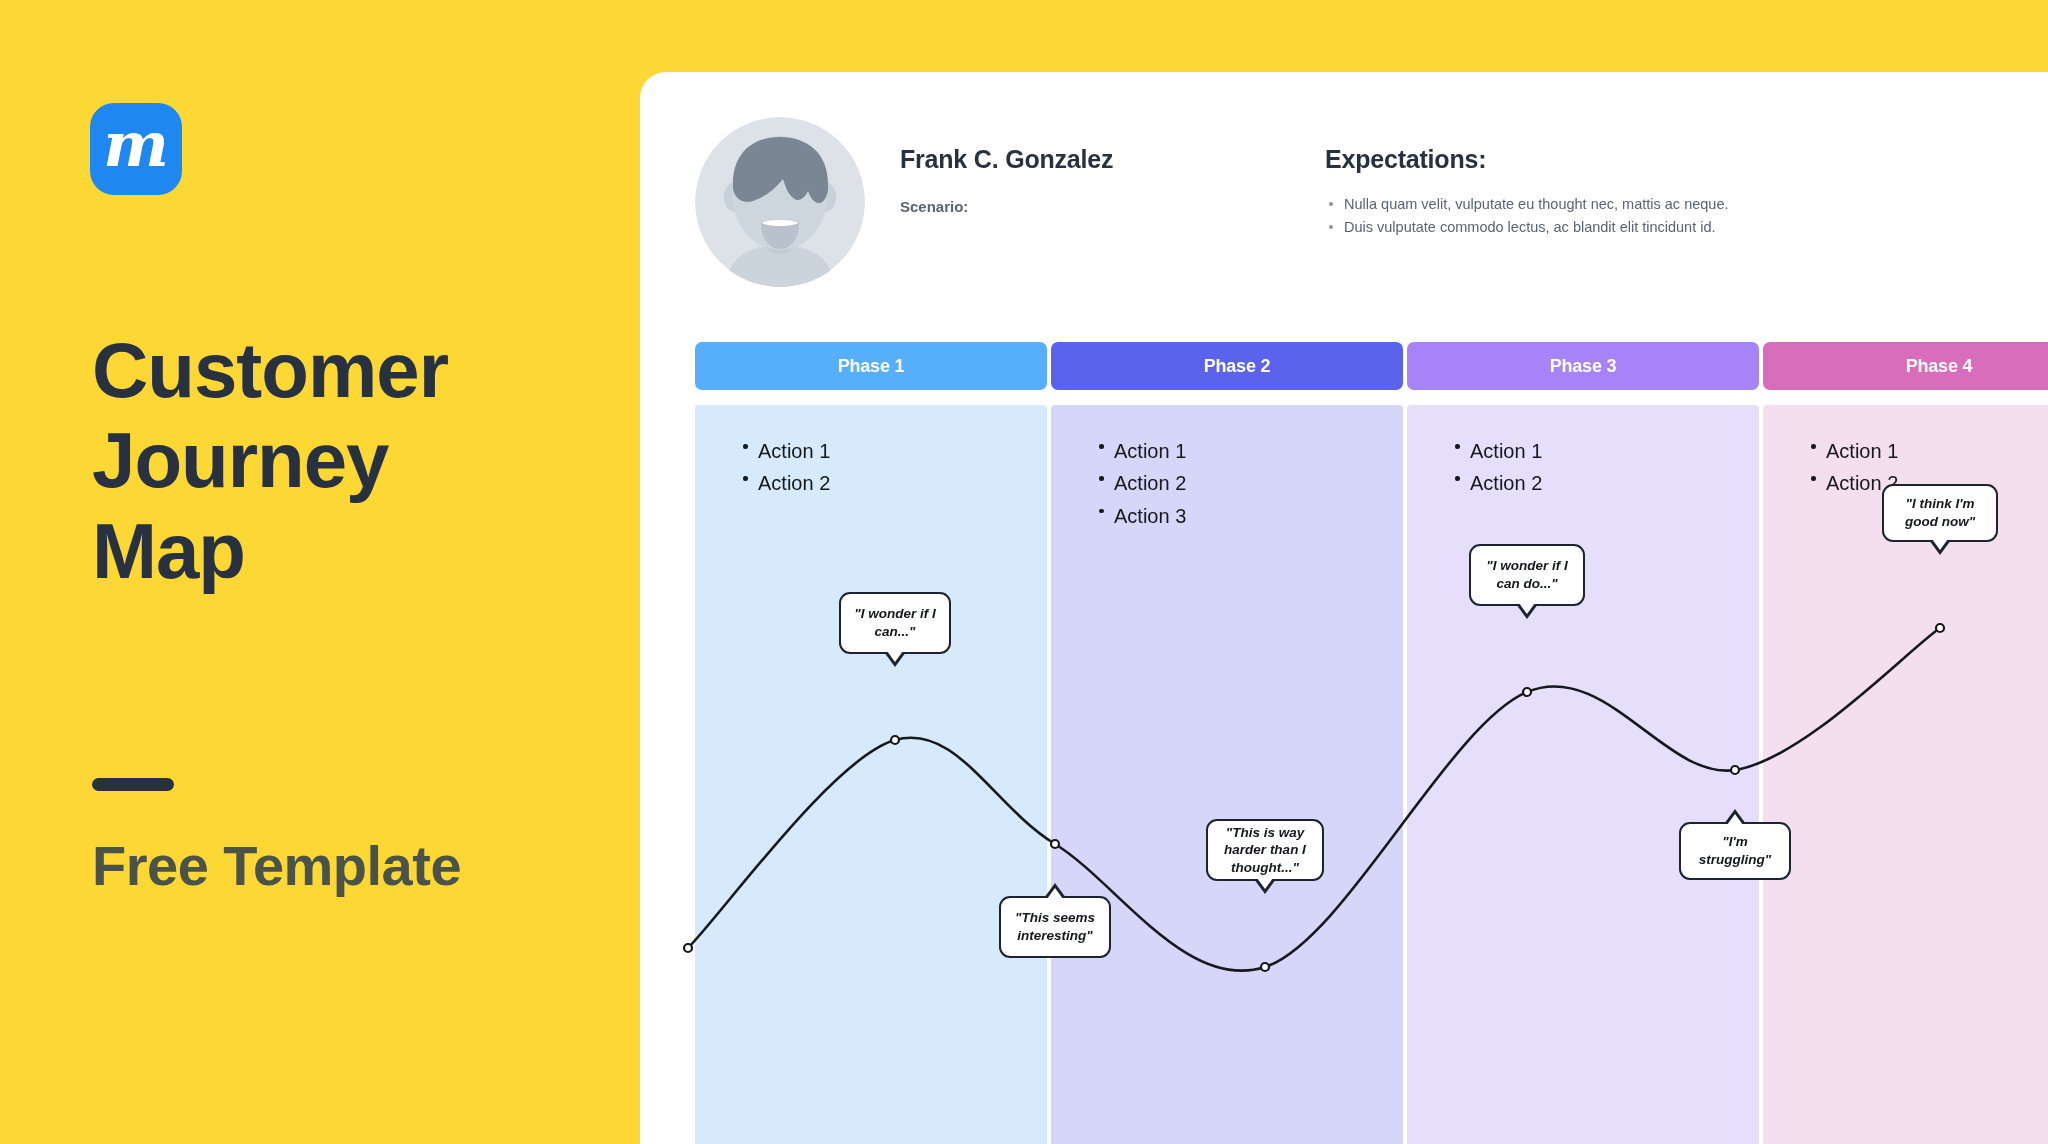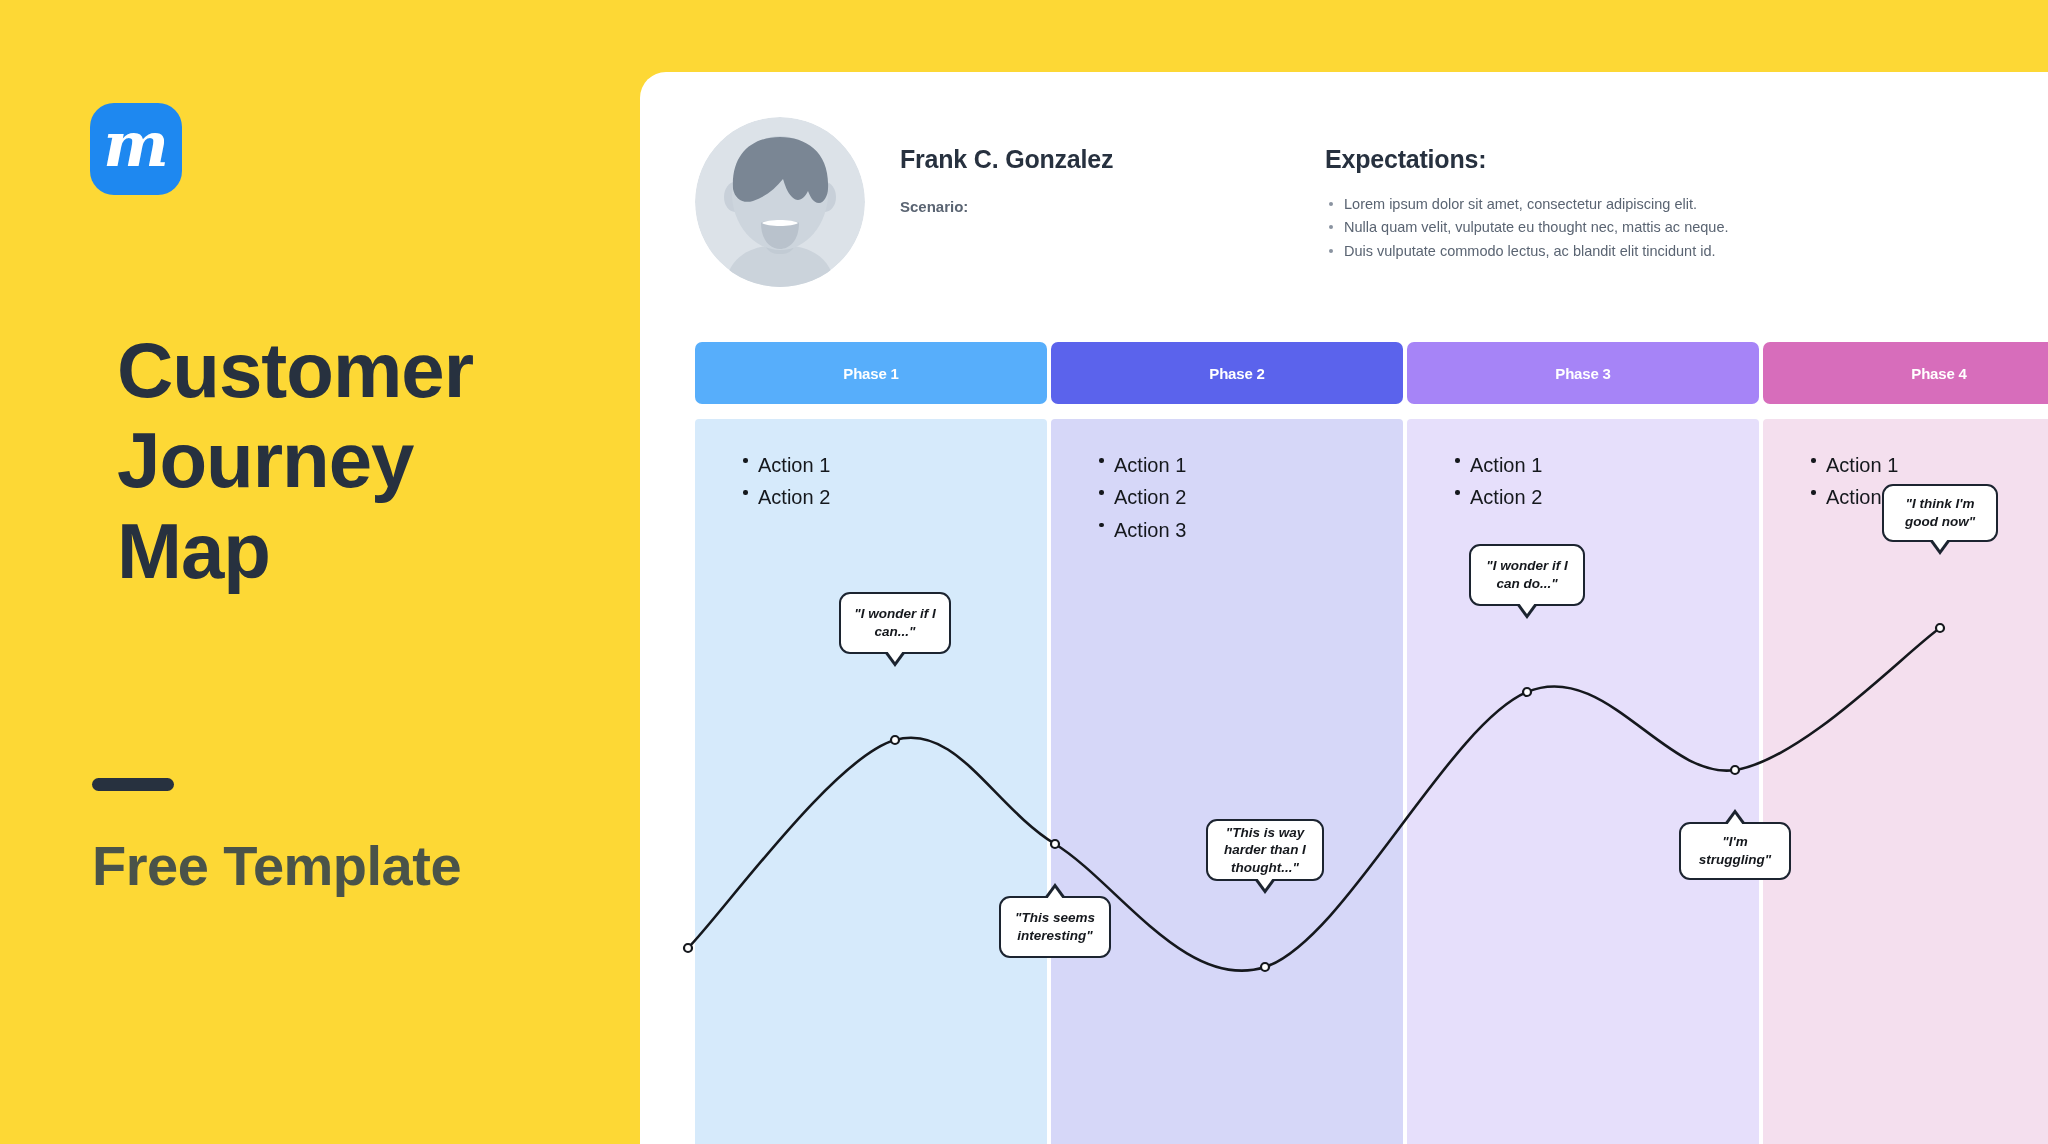--- a/index.html
+++ b/index.html
@@ -25,21 +25,21 @@
     color:#ffffff; font-size:62px; line-height:1;
     font-family:"DejaVu Serif", serif;
     font-style:italic; font-weight:700;
     transform:translateY(-4px);
   }
   #cover-title{
     position:absolute; left:92px; top:325px; width:500px;
     font-size:78px; line-height:1.16; font-weight:700;
     letter-spacing:-1px; color:#27313F;
   }
-  #cover-title div{ white-space:nowrap;margin-left:25px; }
+  #cover-title div{ white-space:nowrap; }
   #divider{
     position:absolute; left:92px; top:778px;
     width:82px; height:13px; border-radius:7px; background:#27313F;
   }
   #cover-sub{
     position:absolute; left:92px; top:833px;
     font-size:56px; font-weight:700; letter-spacing:-0.5px;
     color:#4A5349; white-space:nowrap;text-align:right;
   }
 
@@ -78,23 +78,23 @@
   }
   #expect-list li::before{
     content:""; position:absolute; left:4px; top:9px;
     width:4px; height:4px; border-radius:50%; background:#8A93A0;
   }
 
   
   #phases{ position:absolute; left:55px; top:270px; width:1420px; height:800px; }
   .phase-col{ position:absolute; top:0; width:352px; }
   .phase-head{
-    height:62px; border-radius:7px;
+    height:48px; border-radius:7px;
     display:flex; align-items:center; justify-content:center;
-    color:#ffffff; font-size:15px; font-weight:700; letter-spacing:-0.2px;
+    color:#ffffff; font-size:18px; font-weight:700; letter-spacing:-0.2px;
   }
   .phase-body{
     margin-top:15px; height:745px;
     border-bottom-left-radius:8px; border-bottom-right-radius:8px;
     border-top-left-radius:4px; border-top-right-radius:4px;
   }
   .actions{ list-style:none; padding:30px 0 0 46px; }
   .actions li{
     position:relative; padding-left:17px;
     font-size:20px; line-height:1.62; color:#15181D; font-weight:500;
@@ -206,21 +206,20 @@
     </div>
 
     <div id="persona-info">
       <div id="persona-name">Frank C. Gonzalez</div>
       <div id="scenario-label">Scenario:</div>
     </div>
 
     <div id="expect">
       <div id="expect-title">Expectations:</div>
       <ul id="expect-list">
-          <li>Lorem ipsum dolor sit amet, consectetur adipiscing elit.</li>
           <li>Nulla quam velit, vulputate eu thought nec, mattis ac neque.</li>
           <li>Duis vulputate commodo lectus, ac blandit elit tincidunt id.</li>
         </ul>
     </div>
   </div>
 
   <div id="phases">
       <div class="phase-col" style="left: 0px;">
         <div class="phase-head" style="background: rgb(87, 174, 251);">
           <span>Phase 1</span>

